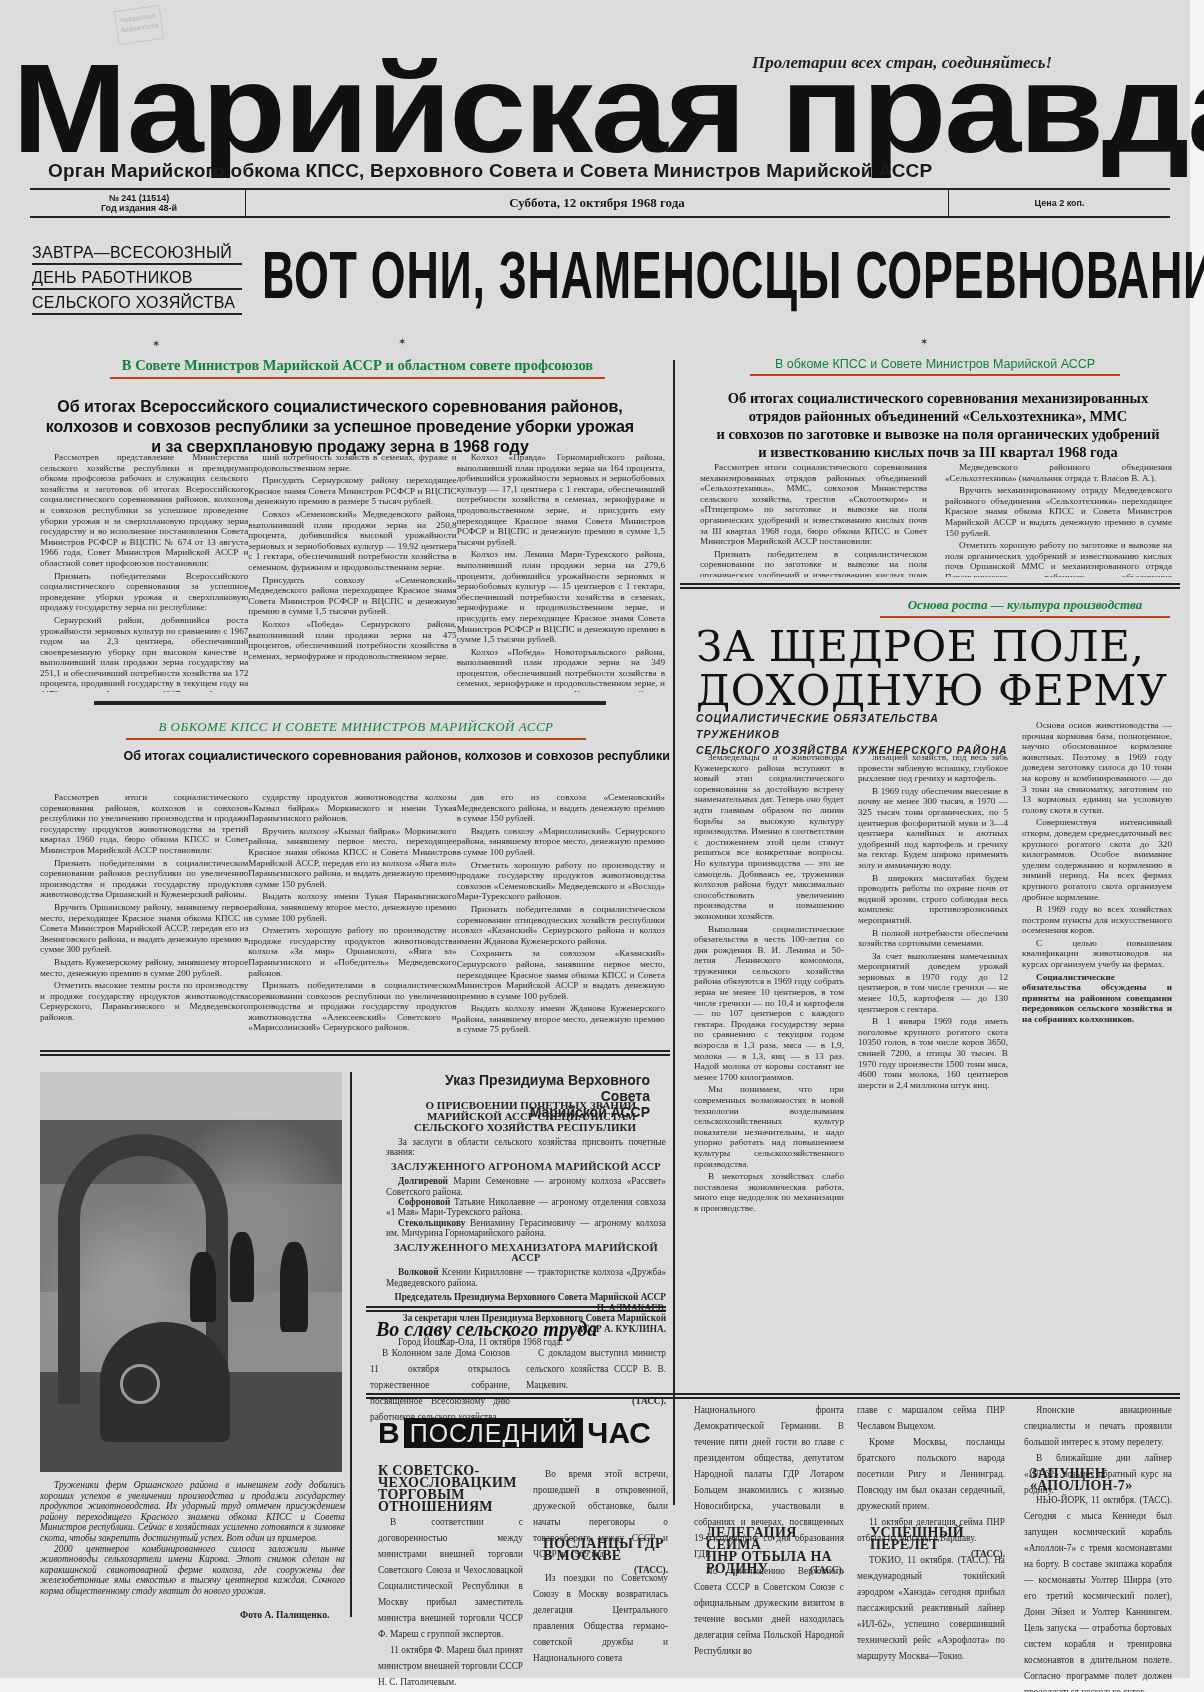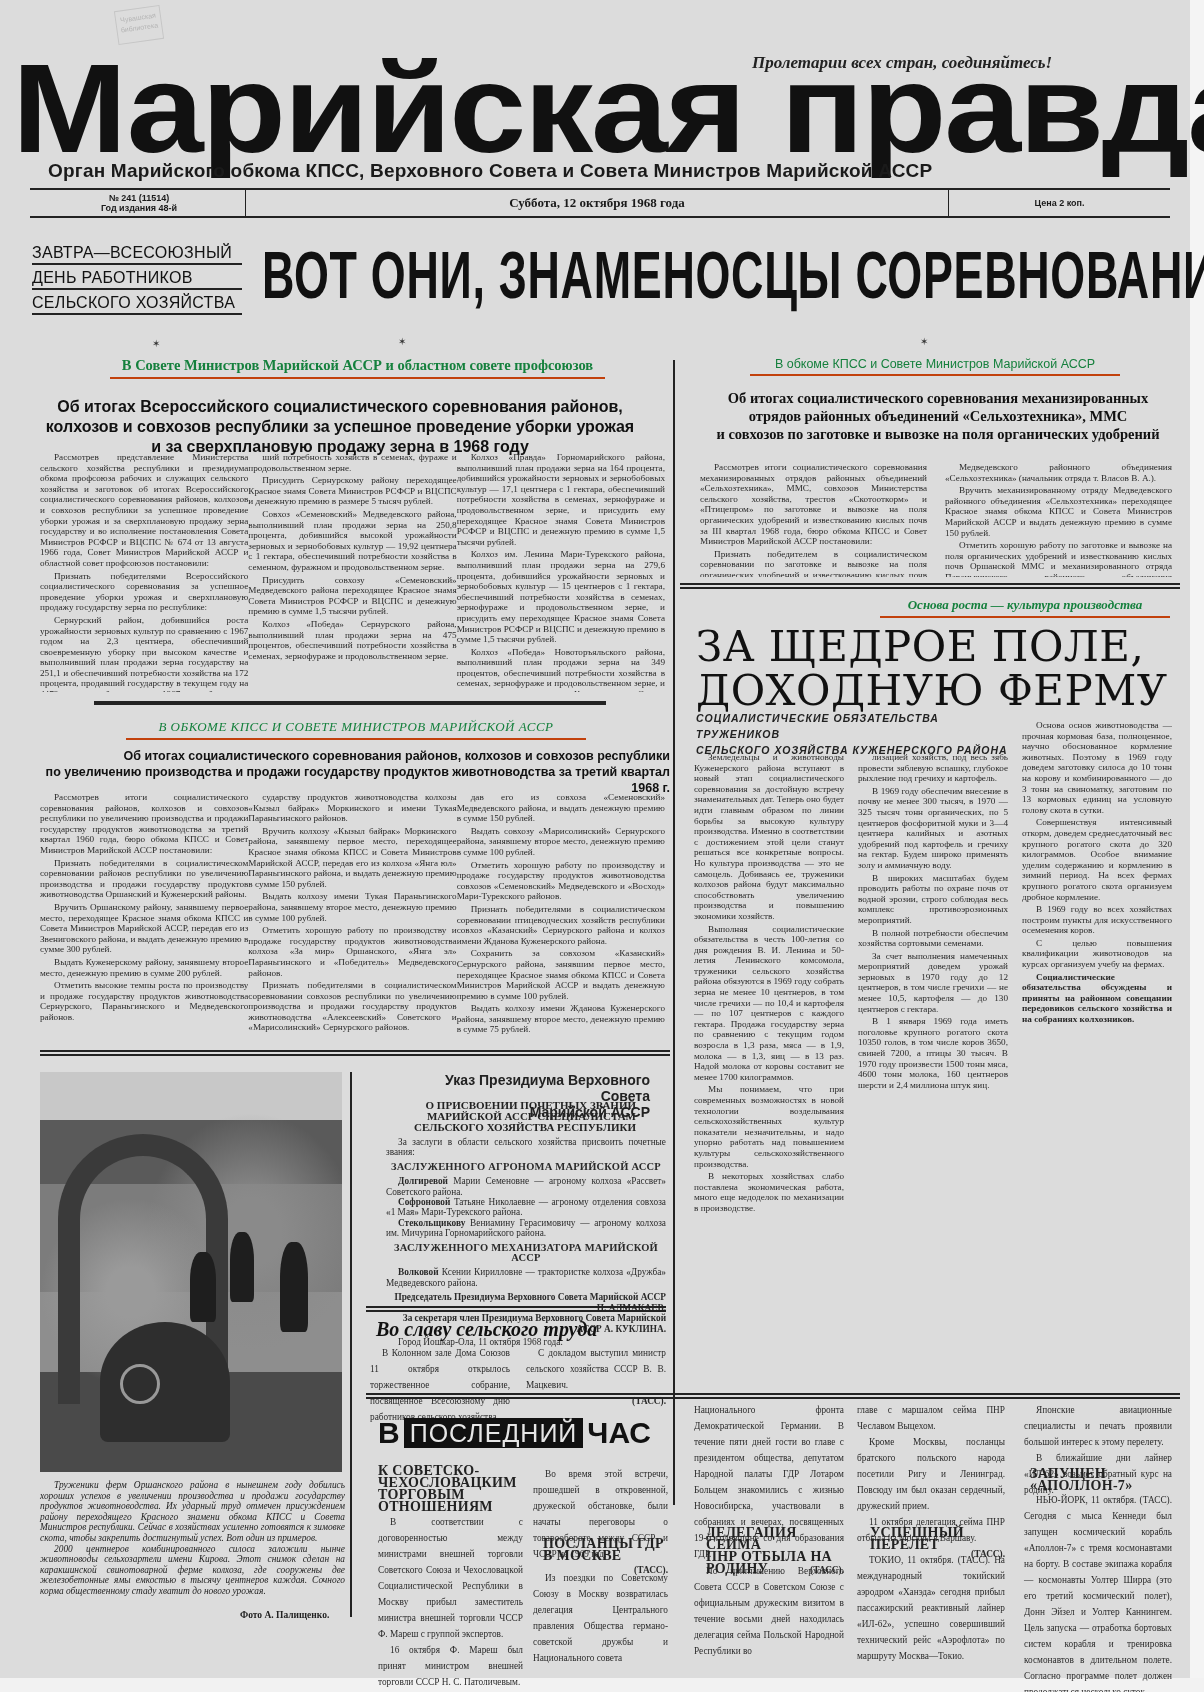--- a/index.html
+++ b/index.html
@@ -157,20 +157,21 @@
     </div>
   </div>
 
   <div class="vline" style="left:673px;top:360px;height:1145px;"></div>
 
   <div class="sec-head sans" style="left:750px;top:357px;width:370px;font-size:12.5px;">В обкоме КПСС и Совете Министров Марийской АССР</div>
   <div class="art-title serif" style="left:682px;top:389px;width:512px;font-size:14.5px;line-height:18px;">
     <div>Об итогах социалистического соревнования механизированных</div>
     <div>отрядов районных объединений «Сельхозтехника», ММС</div>
     <div>и совхозов по заготовке и вывозке на поля органических удобрений</div>
+    <div>и известкованию кислых почв за III квартал 1968 года</div>
   </div>
   <div class="cols" style="left:700px;top:462px;width:472px;height:115px;gap:18px;">
     <div class="col">
       <p>Рассмотрев итоги социалистического соревнования механизированных отрядов районных объединений «Сельхозтехника», ММС, совхозов Министерства сельского хозяйства, трестов «Скотооткорм» и «Птицепром» по заготовке и вывозке на поля органических удобрений и известкованию кислых почв за III квартал 1968 года, бюро обкома КПСС и Совет Министров Марийской АССР постановили:</p>
       <p>Признать победителем в социалистическом соревновании по заготовке и вывозке на поля органических удобрений и известкованию кислых почв за III квартал 1968 года механизированный отряд</p>
     </div>
     <div class="col">
       <p>Медведевского районного объединения «Сельхозтехника» (начальник отряда т. Власов В. А.).</p>
       <p>Вручить механизированному отряду Медведевского районного объединения «Сельхозтехника» переходящее Красное знамя обкома КПСС и Совета Министров Марийской АССР и выдать денежную премию в сумме 150 рублей.</p>
       <p>Отметить хорошую работу по заготовке и вывозке на поля органических удобрений и известкованию кислых почв Оршанской ММС и механизированного отряда Параньгинского районного объединения «Сельхозтехника».</p>
@@ -208,21 +209,20 @@
       <p>В 1969 году во всех хозяйствах построим пункты для искусственного осеменения коров.</p>
       <p>С целью повышения квалификации животноводов на курсах организуем учебу на фермах.</p>
       <p style="font-weight:bold;">Социалистические обязательства обсуждены и приняты на районном совещании передовиков сельского хозяйства и на собраниях колхозников.</p>
     </div>
   </div>
 
   <div class="hline" style="left:94px;top:701px;width:512px;height:4px;"></div>
   <div class="sec-head" style="left:126px;top:719px;width:460px;font-size:13px;font-style:italic;font-weight:normal;letter-spacing:0.5px;">В ОБКОМЕ КПСС И СОВЕТЕ МИНИСТРОВ МАРИЙСКОЙ АССР</div>
   <div class="art-title" style="left:30px;top:748px;width:640px;font-size:12.5px;line-height:16px;text-align:right;">
     <div>Об итогах социалистического соревнования районов, колхозов и совхозов республики</div>
-    <div>по увеличению производства и продажи государству продуктов животноводства за третий квартал 1968 г.</div>
   </div>
   <div class="cols" style="left:40px;top:792px;width:625px;height:250px;">
     <div class="col">
       <p>Рассмотрев итоги социалистического соревнования районов, колхозов и совхозов республики по увеличению производства и продажи государству продуктов животноводства за третий квартал 1960 года, бюро обкома КПСС и Совет Министров Марийской АССР постановили:</p>
       <p>Признать победителями в социалистическом соревновании районов республики по увеличению производства и продажи государству продуктов животноводства Оршанский и Куженерский районы.</p>
       <p>Вручить Оршанскому району, занявшему первое место, переходящее Красное знамя обкома КПСС и Совета Министров Марийской АССР, передав его из Звениговского района, и выдать денежную премию в сумме 300 рублей.</p>
       <p>Выдать Куженерскому району, занявшему второе место, денежную премию в сумме 200 рублей.</p>
       <p>Отметить высокие темпы роста по производству и продаже государству продуктов животноводства Сернурского, Параньгинского и Медведевского районов.</p>
 
     </div>
@@ -303,21 +303,21 @@
     <span class="big">ЧАС</span>
   </div>
 
   <div class="news-head" style="left:378px;top:1465px;width:150px;">
     <div>К СОВЕТСКО-</div>
     <div>ЧЕХОСЛОВАЦКИМ</div>
     <div>ТОРГОВЫМ ОТНОШЕНИЯМ</div>
   </div>
   <div class="news-body" style="left:378px;top:1514px;width:145px;">
     <p>В соответствии с договоренностью между министрами внешней торговли Советского Союза и Чехословацкой Социалистической Республики в Москву прибыл заместитель министра внешней торговли ЧССР Ф. Мареш с группой экспертов.</p>
-    <p>16 октября Ф. Мареш был принят министром внешней торговли СССР Н. С. Патоличевым.</p>
+    <p>11 октября Ф. Мареш был принят министром внешней торговли СССР Н. С. Патоличевым.</p>
   </div>
 
   <div class="news-body" style="left:533px;top:1466px;width:135px;">
     <p>Во время этой встречи, прошедшей в откровенной, дружеской обстановке, были начаты переговоры о товарообороте между СССР и ЧССР на 1969 год.</p>
     <p class="tass">(ТАСС).</p>
   </div>
   <div class="news-head" style="left:543px;top:1538px;width:130px;">
     <div>ПОСЛАНЦЫ ГДР</div>
     <div>В МОСКВЕ</div>
   </div>

